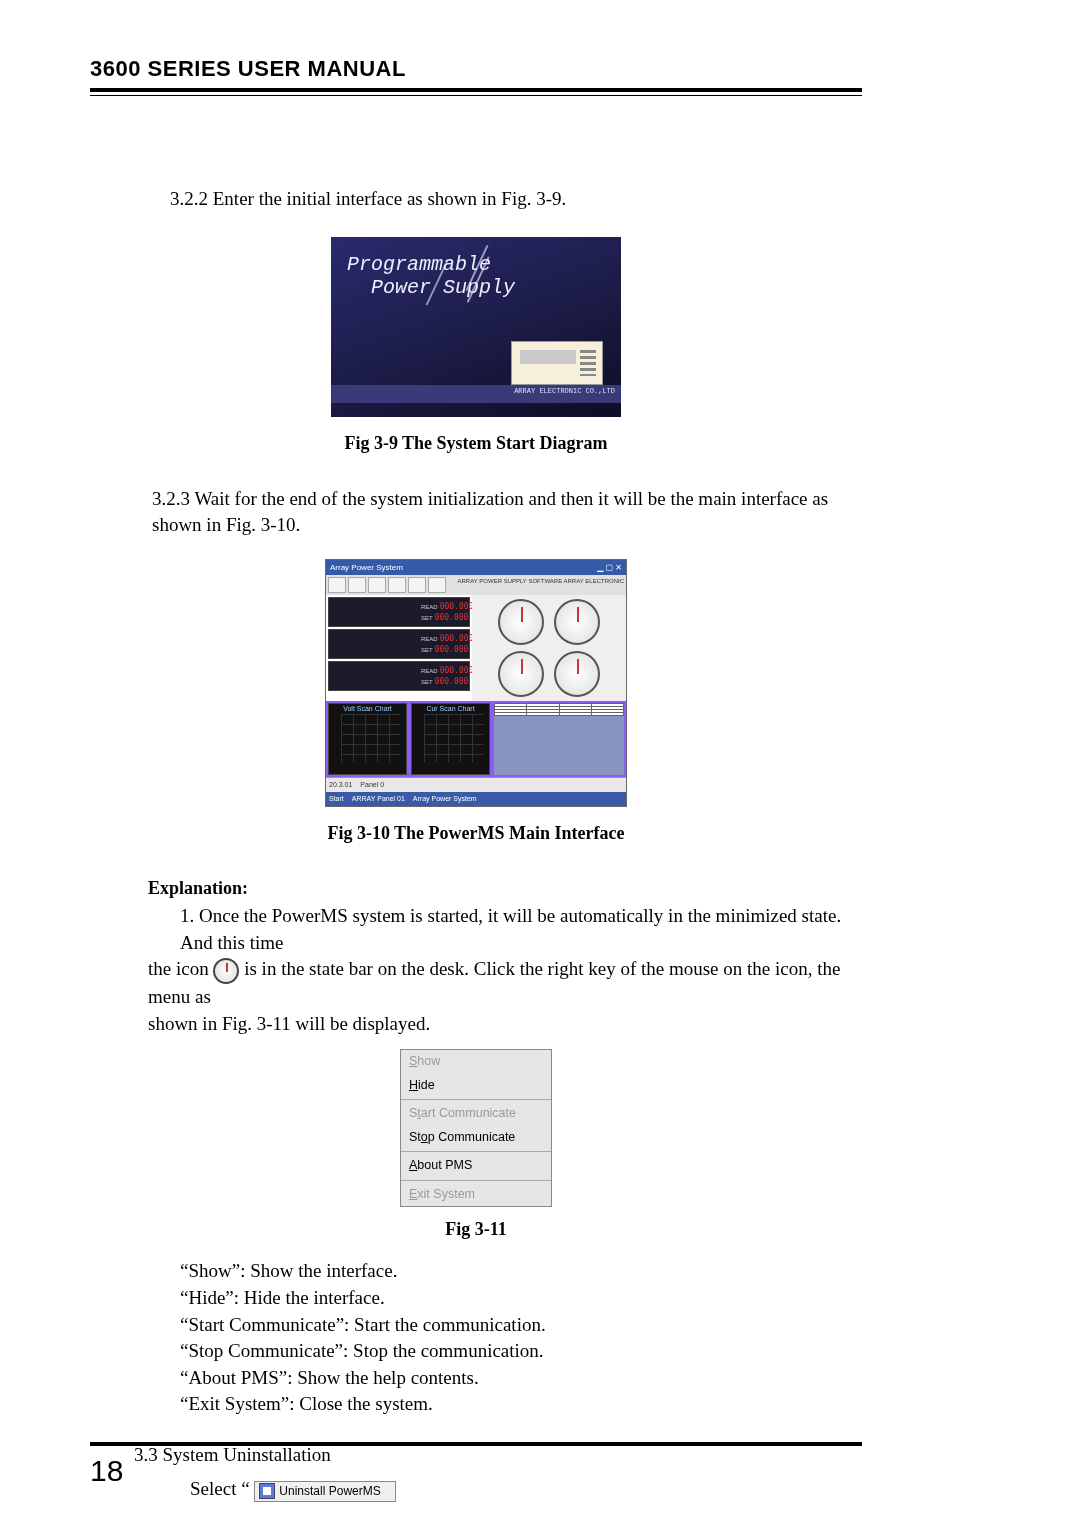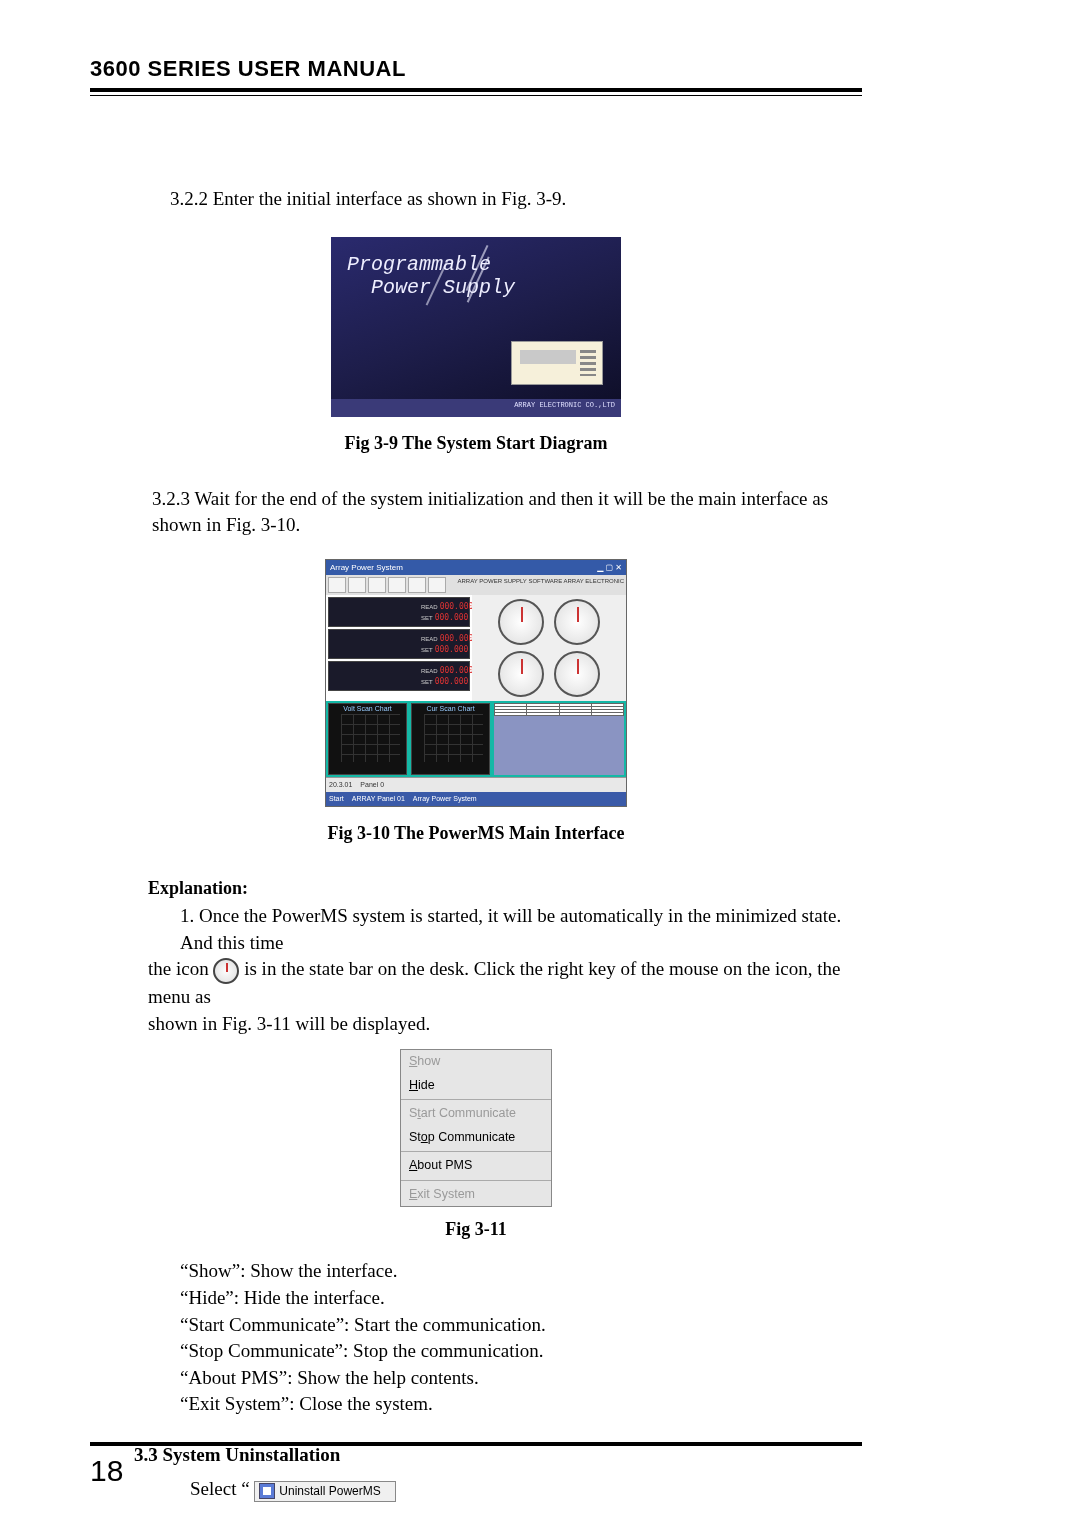--- a/index.html
+++ b/index.html
@@ -52,21 +52,21 @@
     font-size: 18px;
     margin: 10px 0 16px 0;
   }
   .explain-head {
     font-weight: bold;
     font-size: 18px;
     margin: 18px 0 2px 58px;
   }
   .section-head {
     font-family: "Times New Roman", serif;
-    font-weight: bold;
+    font-weight: normal;
     font-size: 19px;
     margin: 24px 0 8px 44px;
   }
   
   .fig39 {
     width: 290px;
     height: 180px;
     margin: 24px auto 0 auto;
     background: linear-gradient(160deg, #2a2a6e 0%, #1d1d4a 50%, #0d0d25 100%);
     position: relative;
@@ -99,21 +99,21 @@
   }
   .fig39 .device::after {
     content: "";
     position: absolute;
     right: 6px; top: 8px;
     width: 16px; height: 26px;
     background: repeating-linear-gradient(#888, #888 3px, #f6f0da 3px, #f6f0da 6px);
   }
   .fig39 .brandbar {
     position: absolute;
-    left:0; right:0; bottom:0;
+    left:0; right:0; bottom:14px;
     height: 14px;
     background:#3a3a78;
     font-size: 7px;
     font-style: normal;
     text-align: right;
     padding: 2px 6px;
     color:#e0e0ff;
   }
   .fig39 .flash {
     position: absolute;
@@ -121,21 +121,21 @@
     width: 2px; height: 50px;
     background: #eef;
     transform: rotate(25deg);
     box-shadow: 6px 10px 0 #eef, -30px 30px 0 #dde;
     opacity: .6;
   }
   
   .fig310 {
     width: 300px;
     margin: 20px auto 12px auto;
-    background: #14b8a6;
+    background: #8b5cf6;
     border: 1px solid #666;
     font-size: 8px;
     font-family: Arial, sans-serif;
   }
   .fig310 .titlebar {
     background: #345aa8;
     color: #fff;
     padding: 2px 4px;
     display: flex;
     justify-content: space-between;

